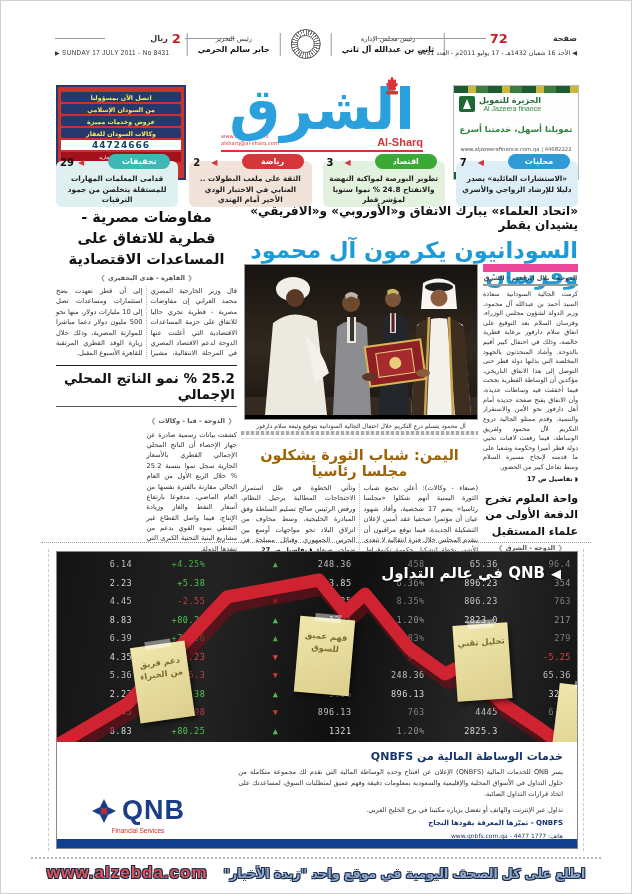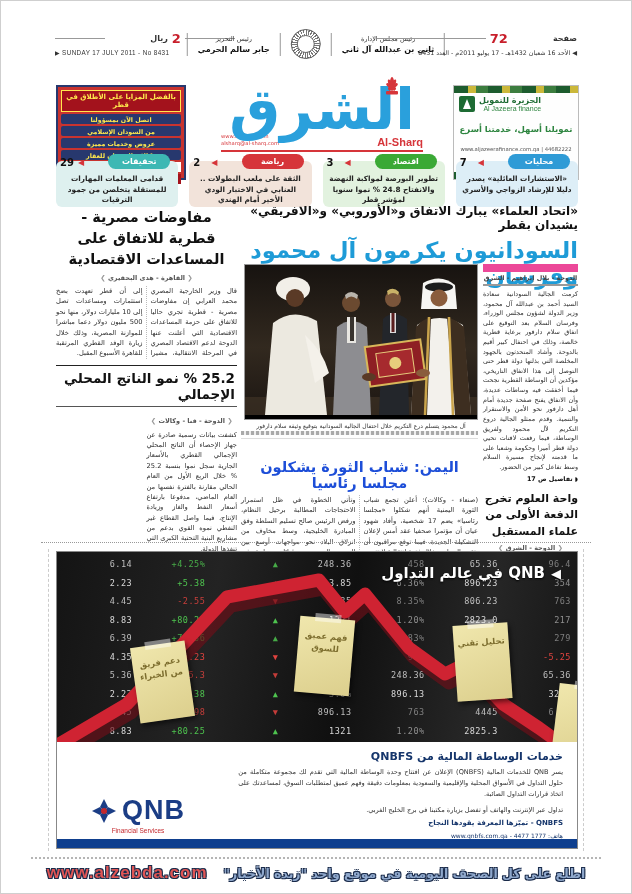--- a/index.html
+++ b/index.html
@@ -114,22 +114,22 @@
   .col-right{position:absolute;left:482px;top:263px;width:95px;direction:rtl;}
   .main-byline{border-top:8px solid #ec4899;border-bottom:2px solid #999;text-align:center;
                font-size:6.4px;font-weight:bold;color:#444;padding:2px 0;margin-bottom:4px;}
   .col-right .bodytxt{font-size:6.4px;line-height:1.5;text-align:justify;color:#2e2e2e;}
   .more-mark{font-size:6.4px;font-weight:bold;color:#111;margin-top:2px;}
   .more-mark::before{content:"◗ ";font-size:6px;}
   .h-science{font-size:11px;font-weight:bold;color:#111;text-align:right;margin-top:8px;line-height:1.5;}
   .yemen{position:absolute;left:240px;top:430px;width:237px;direction:rtl;}
   .yemen-bar{height:4px;background:repeating-linear-gradient(90deg,#aaa 0 3px,#eee 3px 5px);
              margin-bottom:3px;}
-  .h-yemen{font-size:14.5px;font-weight:bold;color:#1d4ed8;text-align:center;border-top:1px solid #ddd;
-           padding-top:20px;}
+  .h-yemen{font-size:14.5px;font-weight:bold;color:#a16207;text-align:center;border-top:1px solid #ddd;
+           padding-top:8px;}
   .yemen .body-2col{margin-top:4px;}
 
   .sep-dots{position:absolute;left:40px;right:40px;top:541px;border-top:1px dotted #999;}
 
   
   .cropmark{position:absolute;top:548px;height:302px;border-left:1px dashed #ccc;}
   .qnb{position:absolute;left:55px;top:550px;width:522px;height:298px;border:1px solid #888;
        background:#fff;}
   .board{position:relative;width:100%;height:190px;overflow:hidden;
          background:linear-gradient(100deg,#141414 0%,#232323 30%,#101010 55%,#262626 80%,#151515 100%);}
@@ -207,21 +207,20 @@
       <div class="pages-row">
         <span class="price-word">صفحة</span>
         <span class="price-num">72</span>
         <span class="line"></span>
       </div>
       <div class="date-ar">◀ <span>الأحد 16 شعبان 1432هـ - 17 يوليو 2011م - العدد 8431</span></div>
     </div>
   </div>
 
   <div class="ad-left">
-    <div class="ttl">بالفضل المزايا على الأطلاق في قطر</div>
     <div id="left-ad-lines">
         <div class="ln">اتصل الآن بمسؤولنا</div>
         <div class="ln">من السودان الإسلامي</div>
         <div class="ln">عروض وخدمات مميزة</div>
         <div class="ln">وكالات السودان للعقار</div>
       </div>
     <div class="ph">44724666</div>
     <div class="ft">شركة الخدمات التجارية</div>
   </div>
 

